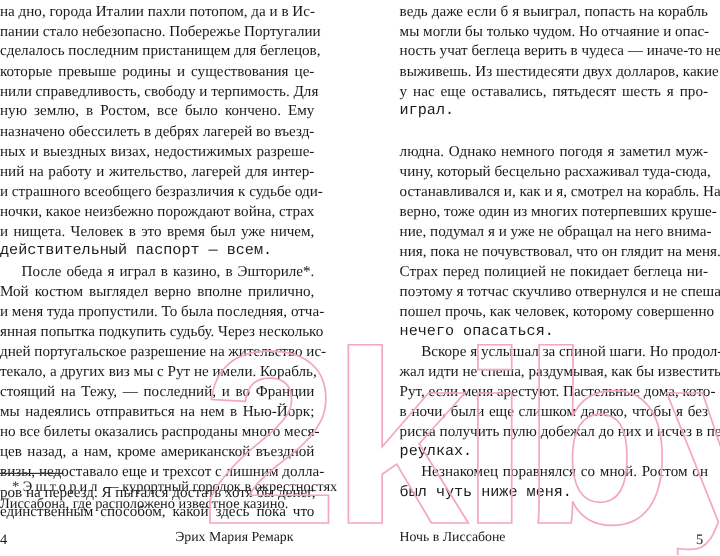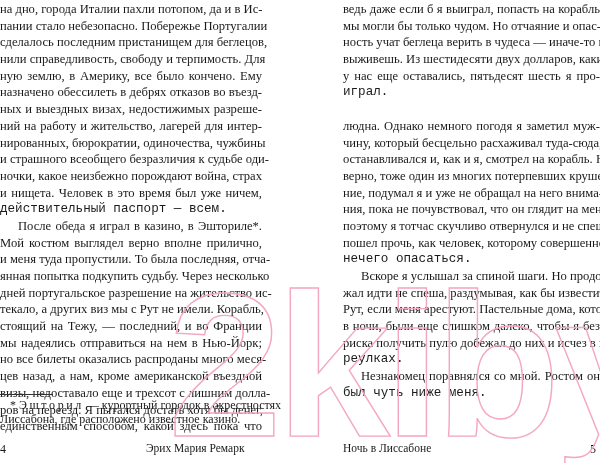--- a/index.html
+++ b/index.html
@@ -2,21 +2,21 @@
 <html><head>
 <meta charset="utf-8">
 <style>
   html, body { margin: 0; padding: 0; }
   body {
     width: 600px; height: 463px; background: #ffffff; position: relative; overflow: hidden;
     font-family: "Liberation Serif", "DejaVu Serif", serif; color: #1a1a1a;
   }
   .page { position: absolute; top: 0; height: 371px; }
   .page-left { left: 0; width: 262px; }
-  .page-right { left: 343px; width: 257px; }
+  .page-right { left: 333px; width: 257px; }
   .body-text { position: absolute; left: 0; right: 0; top: 1px; }
   .line {
     font-size: 12.6px; line-height: 16.7px; height: 16.7px; white-space: nowrap;
     text-align: justify; text-align-last: justify; overflow: visible;
   }
   .line.last { text-align-last: left; font-family: Liberation Mono, monospace; }
   .line.indent { padding-left: 18px; }
   .gap { height: 16.7px; }
   .rule { position: absolute; left: 0; top: 394px; width: 53px; height: 0; border-top: 1px solid #333; }
   .footnote { position: absolute; left: 0; width: 262px; top: 398px; }
@@ -29,26 +29,26 @@
   .watermark { position: absolute; left: 0; top: 0; width: 600px; height: 463px; pointer-events: none; }
 </style>
 </head>
 <body>
 
 <div class="page page-left">
   <div class="body-text">
     <div class="line">на дно, города Италии пахли потопом, да и в Ис-</div>
     <div class="line">пании стало небезопасно. Побережье Португалии</div>
     <div class="line">сделалось последним пристанищем для беглецов,</div>
+    <div class="line">которые превыше родины и существования це-</div>
     <div class="line">нили справедливость, свободу и терпимость. Для</div>
-    <div class="line">ную землю, в Америку, все было кончено. Ему</div>
-    <div class="line">назначено обессилеть в дебрях отказов во въезд-</div>
+    <div class="line">ную землю, в Ростом, все было кончено. Ему</div>
+    <div class="line">назначено обессилеть в дебрях лагерей во въезд-</div>
     <div class="line">ных и выездных визах, недостижимых разреше-</div>
     <div class="line">ний на работу и жительство, лагерей для интер-</div>
-    <div class="line">нированных, бюрократии, одиночества, чужбины</div>
     <div class="line">и страшного всеобщего безразличия к судьбе оди-</div>
     <div class="line">ночки, какое неизбежно порождают война, страх</div>
     <div class="line">и нищета. Человек в это время был уже ничем,</div>
     <div class="line last">действительный паспорт — всем.</div>
     <div class="line indent">После обеда я играл в казино, в Эшториле*.</div>
     <div class="line">Мой костюм выглядел верно вполне прилично,</div>
     <div class="line">и меня туда пропустили. То была последняя, отча-</div>
     <div class="line">янная попытка подкупить судьбу. Через несколько</div>
     <div class="line">дней португальское разрешение на жительство ис-</div>
     <div class="line">текало, а других виз мы с Рут не имели. Корабль,</div>
@@ -80,20 +80,21 @@
     <div class="line">выживешь. Из шестидесяти двух долларов, какие</div>
     <div class="line">у нас еще оставались, пятьдесят шесть я про-</div>
     <div class="line last">играл.</div>
     <div class="gap"></div>
     <div class="line">людна. Однако немного погодя я заметил муж-</div>
     <div class="line">чину, который бесцельно расхаживал туда-сюда,</div>
     <div class="line">останавливался и, как и я, смотрел на корабль. На-</div>
     <div class="line">верно, тоже один из многих потерпевших круше-</div>
     <div class="line">ние, подумал я и уже не обращал на него внима-</div>
     <div class="line">ния, пока не почувствовал, что он глядит на меня.</div>
+    <div class="line">Страх перед полицией не покидает беглеца ни-</div>
     <div class="line">поэтому я тотчас скучливо отвернулся и не спеша</div>
     <div class="line">пошел прочь, как человек, которому совершенно</div>
     <div class="line last">нечего опасаться.</div>
     <div class="line indent">Вскоре я услышал за спиной шаги. Но продол-</div>
     <div class="line">жал идти не спеша, раздумывая, как бы известить</div>
     <div class="line">Рут, если меня арестуют. Пастельные дома, кото-</div>
     <div class="line">в ночи, были еще слишком далеко, чтобы я без</div>
     <div class="line">риска получить пулю добежал до них и исчез в пе-</div>
     <div class="line last">реулках.</div>
     <div class="line indent">Незнакомец поравнялся со мной. Ростом он</div>

